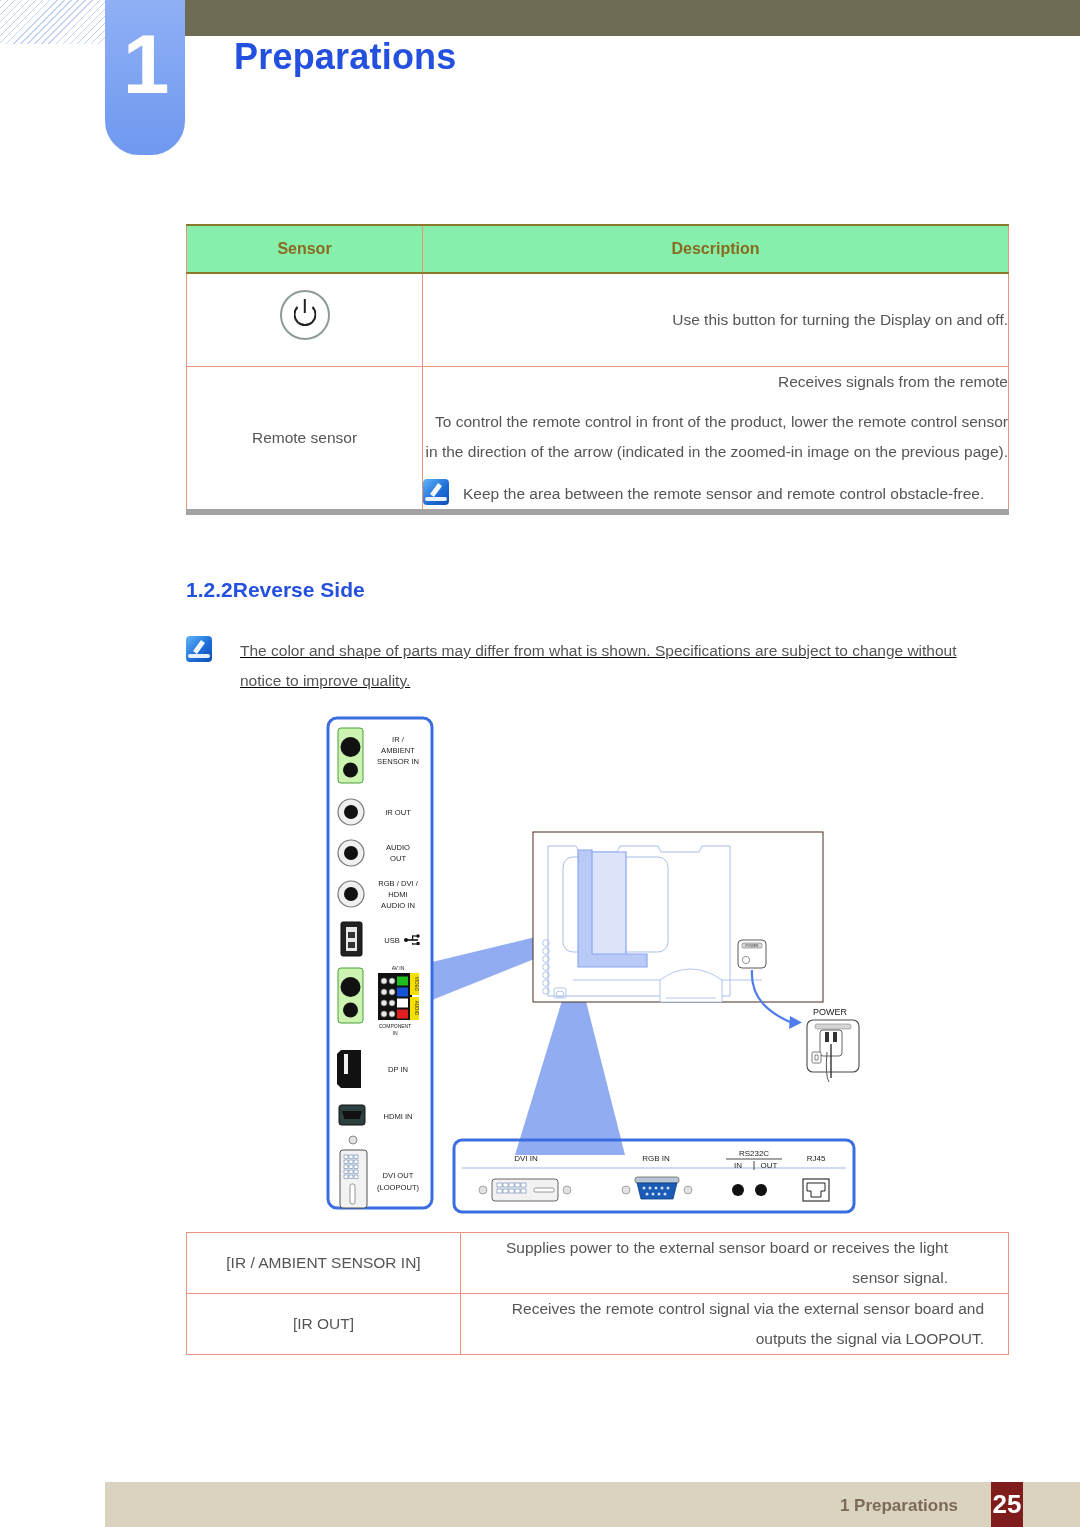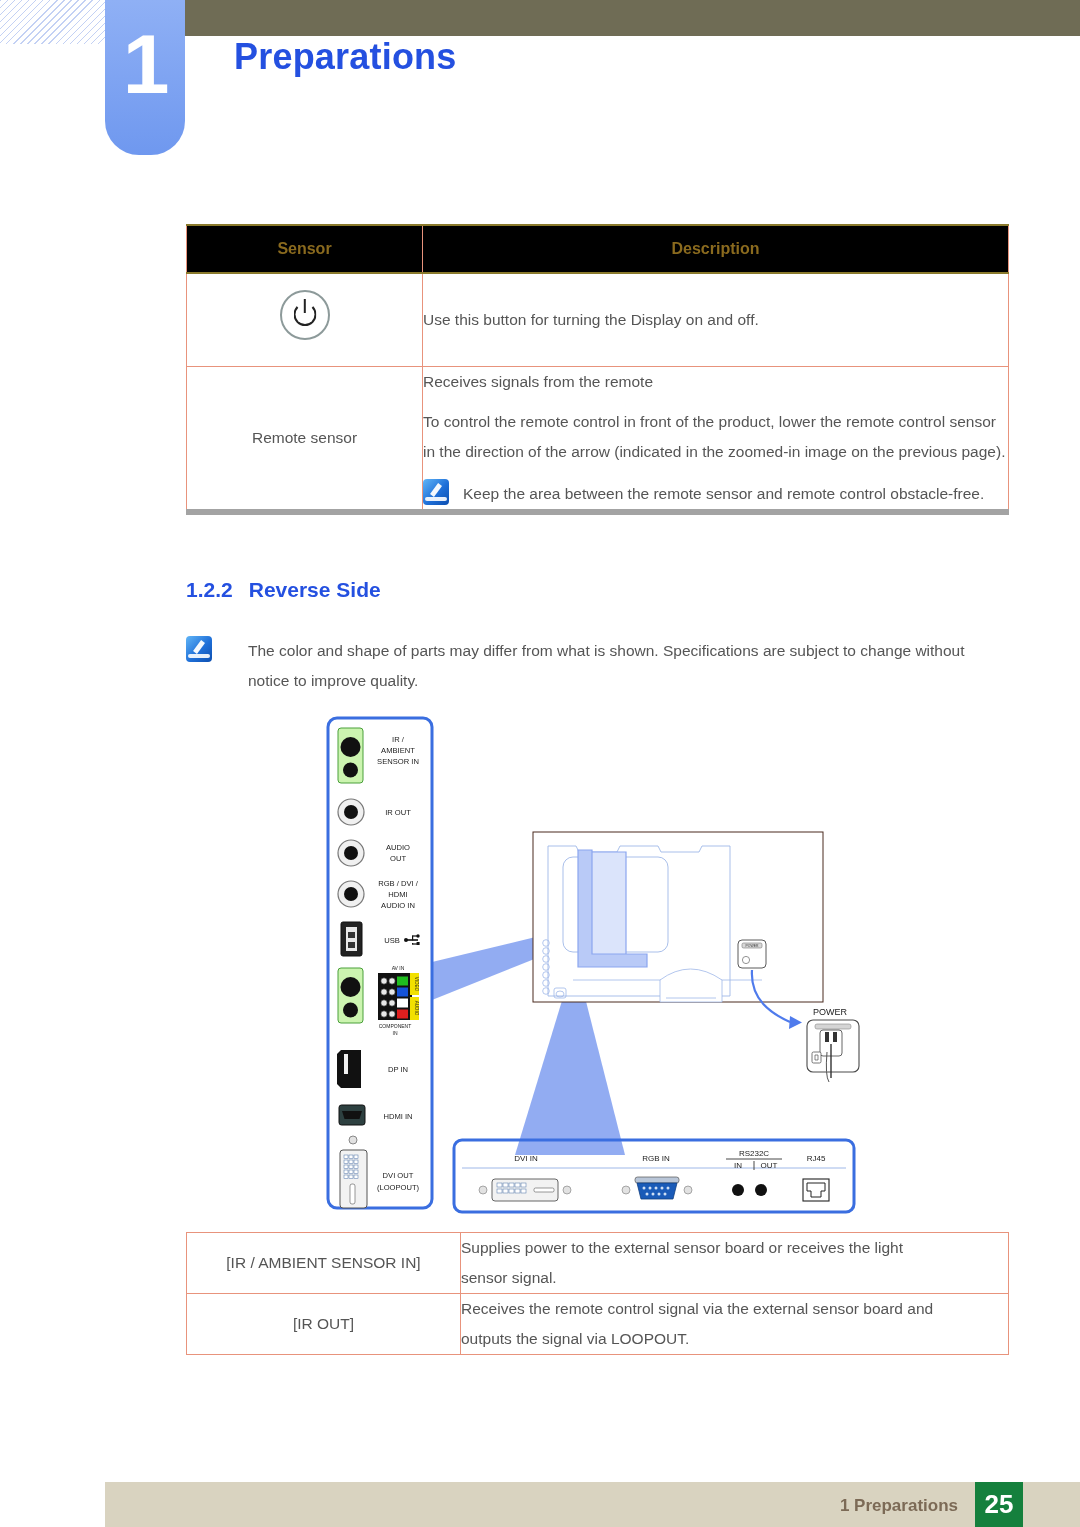--- a/index.html
+++ b/index.html
@@ -46,32 +46,32 @@
   }
   .doc-table td{
     border:1px solid #e8937c;
     padding:0;
     vertical-align:middle;
     font-size:15.5px;
     color:#555555;
     line-height:30px;
   }
   .doc-table tr.hdr td{
-    background:#000000;
+    background:#86efac;
     border-top:2px solid #8a7a2c;
     border-bottom:2px solid #8a7a2c;
     color:#8a6a1e;
     font-weight:bold;
     text-align:center;
     font-size:16px;
     height:46px;
   }
   .doc-table tr.last td{ border-bottom:6px solid #a3a3a3; }
   .c-label{ text-align:center; padding:8px 6px; }
-  .c-desc { text-align:left;  padding:12px 22px 12px 26px; }
+  .c-desc { text-align:right;  padding:12px 22px 12px 26px; }
   .c-desc p{ margin:0 0 6px 0; }
   .c-desc p:last-child{ margin-bottom:0; }
 
   
   #table-sensor{ left:186px; top:224px; width:822px; }
   
   #table-port{ left:186px; top:1232px; width:822px; }
 
   
   .power-glyph{
@@ -106,43 +106,43 @@
     background:#ffffff;border-radius:3px;opacity:.9;
   }
   .note-row{ display:flex; gap:14px; align-items:flex-start; margin-top:12px; }
   .note-row .note-text{ font-size:15.5px;color:#555;line-height:30px; }
 
   
   .sec-head{
     position:absolute;left:186px;top:578px;
     color:#2450e0;font-weight:bold;font-size:21px;
   }
-  .sec-head .num{ margin-right:16px; }
+  .sec-head .num{ }
 
   .page-note{
     position:absolute;left:186px;top:636px;width:800px;
-    display:flex;gap:36px;align-items:flex-start;
+    display:flex;gap:28px;align-items:flex-start;text-decoration:underline;
   }
   .page-note .note-text{ font-size:15.5px;color:#555;line-height:30px; }
 
   
   #diagram{ position:absolute;left:320px;top:700px;width:560px;height:520px; }
 
   
   .footer-bar{
     position:absolute;left:105px;bottom:0px;width:975px;height:45px;
     background:#d9d3c0;
   }
   .footer-text{
     position:absolute;right:122px;bottom:11px;
     color:#7c6a56;font-size:17px;font-weight:bold;
   }
   .footer-page{
-    position:absolute;right:57px;bottom:0px;width:48px;height:45px;
-    background:#15803d;color:#ffffff;font-size:26px;font-weight:bold;
+    position:absolute;right:57px;bottom:0px;width:32px;height:45px;
+    background:#7f1d1d;color:#ffffff;font-size:26px;font-weight:bold;
     display:flex;align-items:center;justify-content:center;
   }
 </style>
 </head>
 <body>
 
 <div class="hatch"></div>
 <div class="olive-bar"></div>
 <div class="chapter-tab"></div>
 <div class="chapter-num">1</div>

